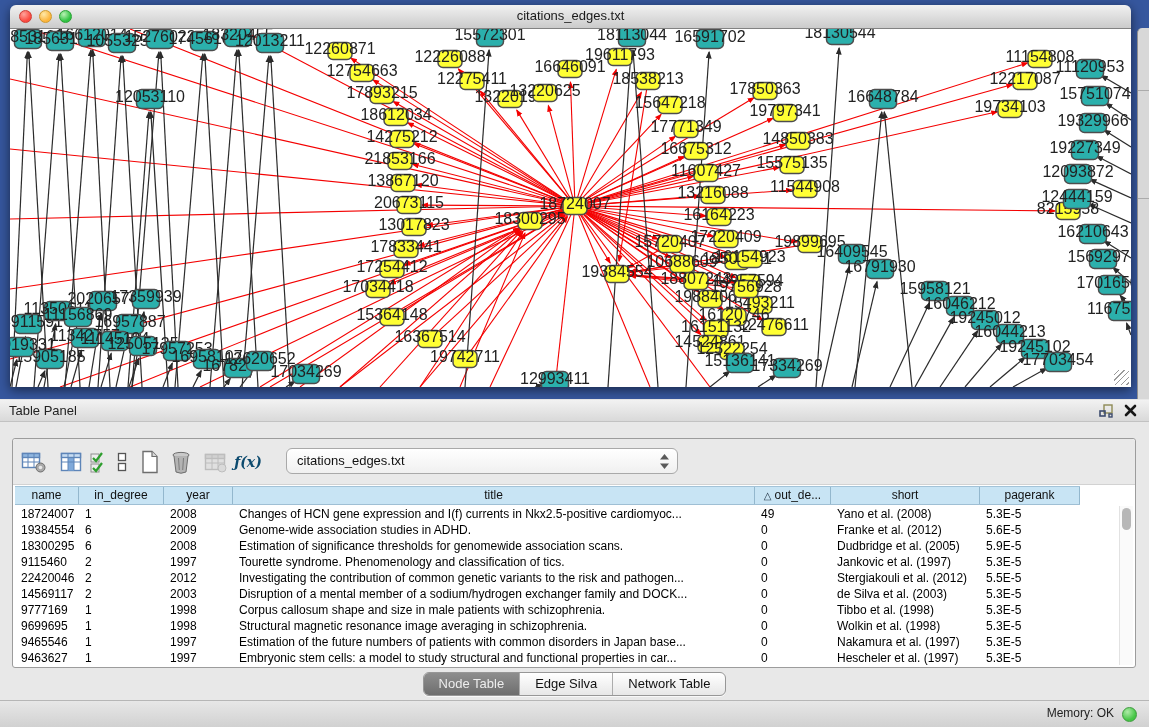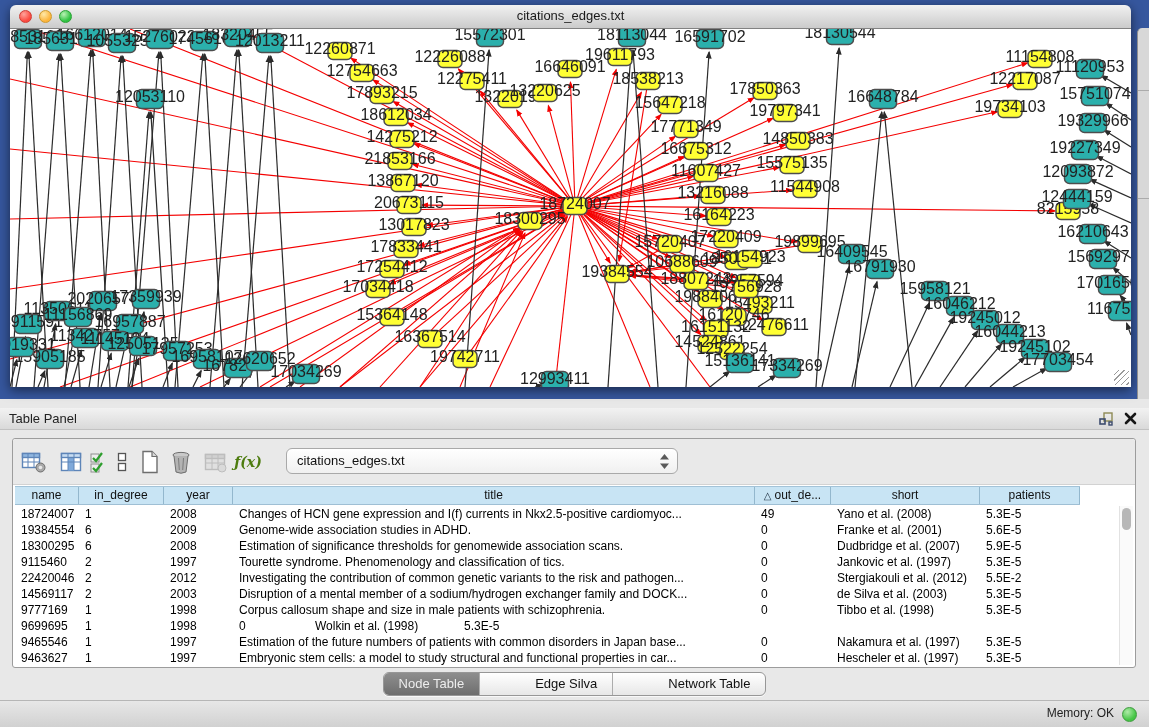--- a/index.html
+++ b/index.html
@@ -23,31 +23,31 @@
   .l-yellow{background:radial-gradient(circle at 35% 30%,#FFE9A8,#FDB53C 65%);border:1px solid #CE9A2F;}
   .l-green{background:radial-gradient(circle at 35% 30%,#B9F2B4,#31C342 65%);border:1px solid #2BA136;}
   .wtitle{text-align:center;line-height:22px;font-size:13px;color:#1A1A1A;}
   .canvas{position:absolute;left:0;top:24px;width:1121px;height:358px;background:#FFFFFF;overflow:hidden;}
   svg.net{position:absolute;left:0;top:0;}
   .grip{position:absolute;right:2px;bottom:2px;width:15px;height:15px;
         background:repeating-linear-gradient(135deg,transparent 0 3px,#9a9a9a 3px 4px);}
 
   
   .panel-header{position:absolute;left:0;top:400px;width:1149px;height:21px;
-                background:linear-gradient(#F2F2F2,#D9D9D9);border-bottom:1px solid #C2C2C2;margin-top:8px;}
+                background:linear-gradient(#F2F2F2,#D9D9D9);border-bottom:1px solid #C2C2C2;}
   .panel-title{position:absolute;left:9px;line-height:21px;font-size:13px;color:#222;}
   .float-btn{position:absolute;right:34px;top:3px;width:17px;height:16px;cursor:default;}
   .close-btn{position:absolute;right:11px;top:2px;width:15px;height:16px;}
 
   .container{position:absolute;left:12px;top:438px;width:1124px;height:230px;background:#FFFFFF;
              border:1px solid #9C9C9C;border-radius:3px;box-sizing:border-box;}
   .toolbar{position:absolute;left:0;top:0;width:100%;height:46px;background:#E9E9E9;
            border-bottom:1px solid #D2D2D2;border-radius:3px 3px 0 0;box-sizing:border-box;}
   .tbtn{position:absolute;top:8px;height:30px;display:flex;align-items:center;justify-content:center;}
-  .fx{font-family:"DejaVu Serif",serif;font-style:italic;font-weight:bold;font-size:14px;color:#4d7c0f;}
+  .fx{font-family:"DejaVu Serif",serif;font-style:italic;font-weight:bold;font-size:14px;color:#0c4a6e;}
   .combo{position:absolute;left:273px;top:9px;width:392px;height:26px;box-sizing:border-box;
          background:linear-gradient(#FFFFFF,#F0F0F0);border:1px solid #A9A9A9;border-radius:6px;}
   .combo-text{line-height:24px;padding-left:10px;font-size:13px;color:#111;
               white-space:nowrap;overflow:hidden;}
   .combo-arrows{position:absolute;right:8px;top:5px;}
 
   .thead{position:absolute;left:2px;top:47px;height:19px;display:flex;
          background:#C8E4F4;border-top:1px solid #A3C3D8;border-bottom:1px solid #9FBFD4;box-sizing:border-box;}
   .th{box-sizing:border-box;border-right:1px solid #93B7CD;font-size:12px;color:#111;
       text-align:center;line-height:17px;overflow:hidden;white-space:nowrap;}
@@ -58,21 +58,21 @@
   .tr{display:flex;height:16px;line-height:16px;font-size:12px;color:#000;}
   .td{box-sizing:border-box;padding-left:6px;overflow:hidden;white-space:nowrap;}
 
   .vscroll{position:absolute;left:1106px;top:67px;width:13px;height:159px;background:#FAFAFA;
            border-left:1px solid #E2E2E2;}
   .vthumb{position:absolute;left:2px;top:2px;width:9px;height:22px;background:#B7B7B7;border-radius:5px;}
 
   
   .tabsbar{position:absolute;left:0;top:672px;width:1149px;display:flex;justify-content:center;}
   .seg{display:flex;border:1px solid #979797;border-radius:6px;overflow:hidden;height:22px;
-       background:linear-gradient(#FFFFFF,#E7E7E7);box-shadow:0 1px 0 rgba(255,255,255,.7);gap:40px;}
+       background:linear-gradient(#FFFFFF,#E7E7E7);box-shadow:0 1px 0 rgba(255,255,255,.7);}
   .seg-item{padding:0 15px;line-height:22px;font-size:13px;color:#111;border-right:1px solid #ACACAC;}
   .seg-item:last-child{border-right:none;text-align:center;}
   .seg-item.sel{background:linear-gradient(#8E8E8E,#6E6E6E);color:#EDEDED;}
 
   
   .status{position:absolute;left:0;top:700px;width:1149px;height:27px;
           background:linear-gradient(#E7E7E7,#D1D1D1);border-top:1px solid #B6B6B6;box-sizing:border-box;}
   .mem{position:absolute;right:35px;line-height:25px;font-size:12px;color:#222;}
   .memdot{position:absolute;right:12px;top:6px;width:15px;height:15px;border-radius:50%;box-sizing:border-box;
           background:radial-gradient(circle at 35% 30%,#AEEBA8,#46C646 65%);border:1px solid #3C9C3C;}
@@ -784,67 +784,67 @@
       </div>
     </div>
 
     <div class="thead" id="thead">
         <div class="th c0">name</div>
         <div class="th c1">in_degree</div>
         <div class="th c2">year</div>
         <div class="th c3">title</div>
         <div class="th c4"><span class="sort-tri">△</span>out_de...</div>
         <div class="th c5">short</div>
-        <div class="th c6">patients</div>
+        <div class="th c6">pagerank</div>
       </div>
     <div class="tbody" id="tbody">
         <div class="tr">
           <div class="td c0">18724007</div>
           <div class="td c1">1</div>
           <div class="td c2">2008</div>
           <div class="td c3">Changes of HCN gene expression and I(f) currents in Nkx2.5-positive cardiomyoc...</div>
           <div class="td c4">49</div>
           <div class="td c5">Yano et al. (2008)</div>
           <div class="td c6">5.3E-5</div>
         </div>
         <div class="tr">
           <div class="td c0">19384554</div>
           <div class="td c1">6</div>
           <div class="td c2">2009</div>
           <div class="td c3">Genome-wide association studies in ADHD.</div>
           <div class="td c4">0</div>
-          <div class="td c5">Franke et al. (2001)</div>
+          <div class="td c5">Franke et al. (2012)</div>
           <div class="td c6">5.6E-5</div>
         </div>
         <div class="tr">
           <div class="td c0">18300295</div>
           <div class="td c1">6</div>
           <div class="td c2">2008</div>
           <div class="td c3">Estimation of significance thresholds for genomewide association scans.</div>
           <div class="td c4">0</div>
-          <div class="td c5">Dudbridge et al. (2007)</div>
+          <div class="td c5">Dudbridge et al. (2005)</div>
           <div class="td c6">5.9E-5</div>
         </div>
         <div class="tr">
           <div class="td c0">9115460</div>
           <div class="td c1">2</div>
           <div class="td c2">1997</div>
           <div class="td c3">Tourette syndrome. Phenomenology and classification of tics.</div>
           <div class="td c4">0</div>
           <div class="td c5">Jankovic et al. (1997)</div>
           <div class="td c6">5.3E-5</div>
         </div>
         <div class="tr">
           <div class="td c0">22420046</div>
           <div class="td c1">2</div>
           <div class="td c2">2012</div>
           <div class="td c3">Investigating the contribution of common genetic variants to the risk and pathogen...</div>
           <div class="td c4">0</div>
           <div class="td c5">Stergiakouli et al. (2012)</div>
-          <div class="td c6">5.5E-2</div>
+          <div class="td c6">5.5E-5</div>
         </div>
         <div class="tr">
           <div class="td c0">14569117</div>
           <div class="td c1">2</div>
           <div class="td c2">2003</div>
           <div class="td c3">Disruption of a mental member of a sodium/hydrogen exchanger family and DOCK...</div>
           <div class="td c4">0</div>
           <div class="td c5">de Silva et al. (2003)</div>
           <div class="td c6">5.3E-5</div>
         </div>
@@ -854,20 +854,21 @@
           <div class="td c2">1998</div>
           <div class="td c3">Corpus callosum shape and size in male patients with schizophrenia.</div>
           <div class="td c4">0</div>
           <div class="td c5">Tibbo et al. (1998)</div>
           <div class="td c6">5.3E-5</div>
         </div>
         <div class="tr">
           <div class="td c0">9699695</div>
           <div class="td c1">1</div>
           <div class="td c2">1998</div>
+          <div class="td c3">Structural magnetic resonance image averaging in schizophrenia.</div>
           <div class="td c4">0</div>
           <div class="td c5">Wolkin et al. (1998)</div>
           <div class="td c6">5.3E-5</div>
         </div>
         <div class="tr">
           <div class="td c0">9465546</div>
           <div class="td c1">1</div>
           <div class="td c2">1997</div>
           <div class="td c3">Estimation of the future numbers of patients with common disorders in Japan base...</div>
           <div class="td c4">0</div>

